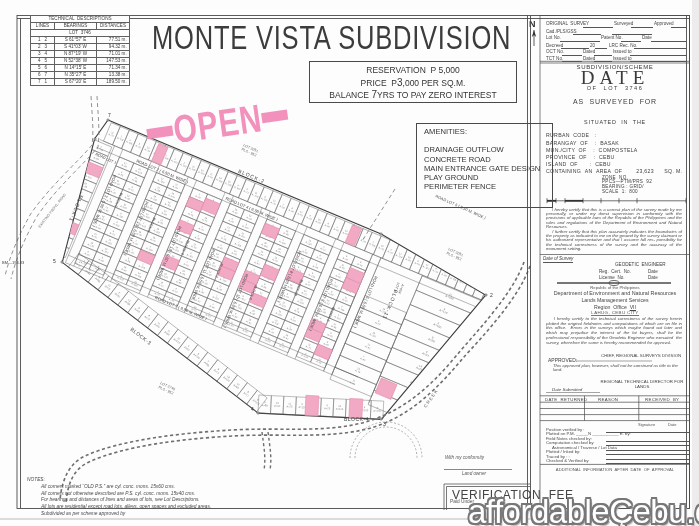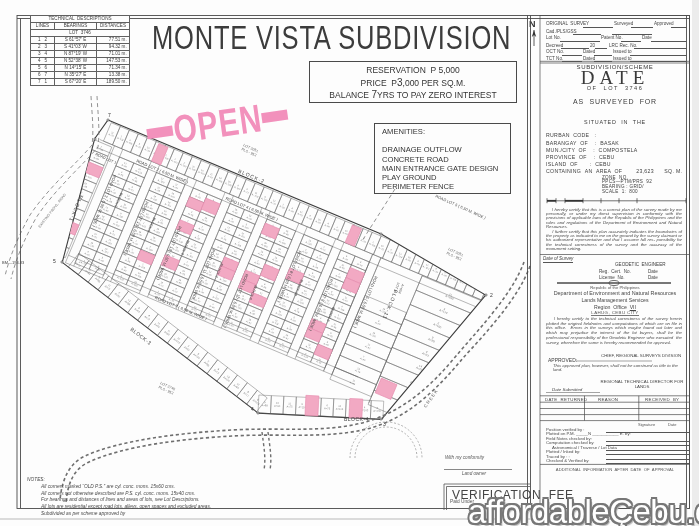--- a/index.html
+++ b/index.html
@@ -1089,21 +1089,21 @@
       </tbody>
     </table>
   </div>
 
 <div style="position:absolute;left:152px;top:20px;font-size:32.5px;color:#3c3c3c;letter-spacing:1px;white-space:nowrap;transform:scaleX(0.785);transform-origin:left;">MONTE VISTA SUBDIVISION</div>
 
 <div style="position:absolute;left:309px;top:61px;width:206px;height:37px;border:1px solid #4a4a4a;text-align:center;font-size:8.5px;color:#333;line-height:11.5px;padding-top:3px;">RESERVATION &nbsp;P 5,000<br>PRICE &nbsp;P<span style="font-size:10px">3</span>,000 PER SQ.M.<br>BALANCE <span style="font-size:10px">7</span>YRS TO PAY ZERO INTEREST</div>
 
 <div style="position:absolute;left:146px;top:104px;width:140px;font-family:'Liberation Sans',sans-serif;font-weight:bold;font-size:30px;color:#f291bc;transform:rotate(-8deg) scaleY(1.3);letter-spacing:1px;"><span style="font-size:26px;vertical-align:6px">▬</span>OPEN<span style="font-size:26px;vertical-align:6px">▬</span></div>
 
-<div style="position:absolute;left:374px;top:123px;width:128px;height:64px;border:1px solid #4a4a4a;font-size:7.6px;color:#333;padding:3px 0 2px 7px;line-height:9.2px;">AMENITIES:<br><br>DRAINAGE OUTFLOW<br>CONCRETE ROAD<br>MAIN ENTRANCE GATE DESIGN<br>PLAY GROUND<br>PERIMETER FENCE</div>
+<div style="position:absolute;left:416px;top:123px;width:128px;height:64px;border:1px solid #4a4a4a;font-size:7.6px;color:#333;padding:3px 0 16px 7px;line-height:9.2px;">AMENITIES:<br><br>DRAINAGE OUTFLOW<br>CONCRETE ROAD<br>MAIN ENTRANCE GATE DESIGN<br>PLAY GROUND<br>PERIMETER FENCE</div>
 
 <div style="position:absolute;color:#444;font-size:4.6px;white-space:nowrap;left:546px;top:21px;">ORIGINAL &nbsp;SURVEY</div>
 <div style="position:absolute;left:583px;top:25.5px;width:30px;border-bottom:0.7px solid #555;height:1px"></div>
 <div style="position:absolute;color:#444;font-size:4.6px;white-space:nowrap;left:614px;top:21px;">Surveyed</div>
 <div style="position:absolute;left:631px;top:25.5px;width:22px;border-bottom:0.7px solid #555;height:1px"></div>
 <div style="position:absolute;color:#444;font-size:4.6px;white-space:nowrap;left:654px;top:21px;">Approved</div>
 <div style="position:absolute;left:671px;top:25.5px;width:16px;border-bottom:0.7px solid #555;height:1px"></div>
 <div style="position:absolute;color:#444;font-size:4.6px;white-space:nowrap;left:546px;top:28.5px;">Cad./PLS/GSS</div>
 <div style="position:absolute;left:573px;top:33px;width:28px;border-bottom:0.7px solid #555;height:1px"></div>
 <div style="position:absolute;left:612px;top:33px;width:40px;border-bottom:0.7px solid #555;height:1px"></div>

